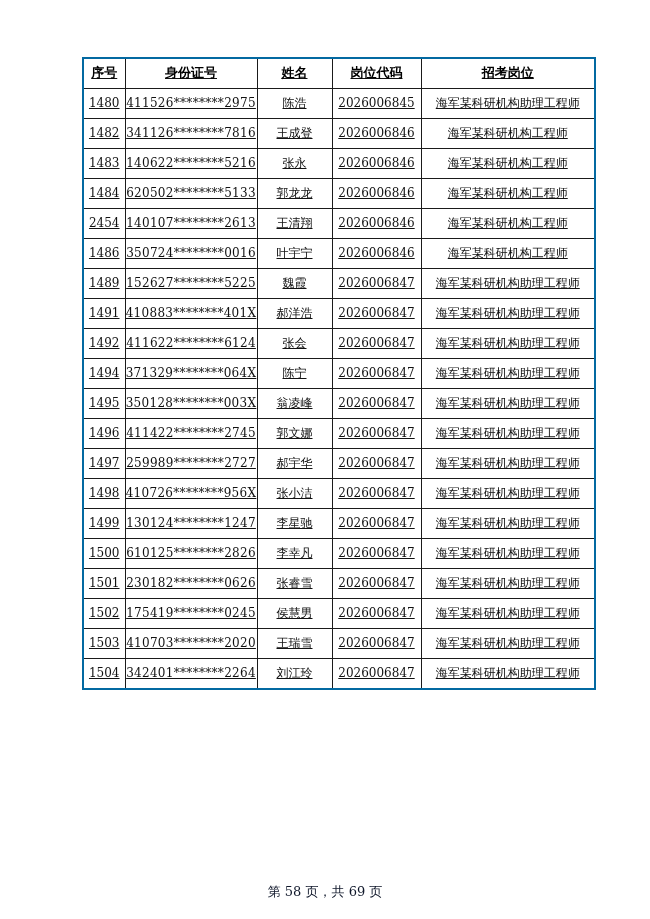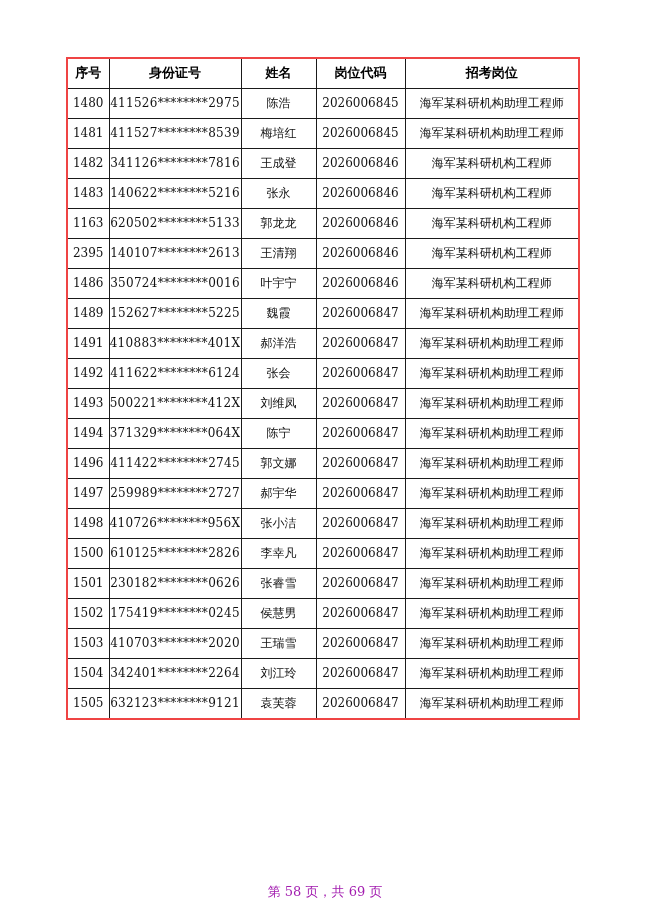--- a/index.html
+++ b/index.html
@@ -15,26 +15,27 @@
     overflow: hidden;
   }
   .page {
     position: relative;
     width: 650px;
     height: 919px;
     background: #ffffff;
   }
   table.roster {
     position: absolute;
-    left: 66px;
+    left: 82px;
     top: 57px;
     width: 512px;
     border-collapse: collapse;
     table-layout: fixed;
-    border: 2px solid #ef4444;
+    border: 2px solid #0369a1;
+    text-decoration: underline;
   }
   table.roster th,
   table.roster td {
     border: 1px solid #1a1a1a;
     padding: 0;
     height: 29px;
     text-align: center;
     vertical-align: middle;
     font-size: 12px;
     line-height: 1.1;
@@ -64,21 +65,21 @@
     font-size: 12px;
     letter-spacing: 0.3px;
   }
   .footer {
     position: absolute;
     top: 883px;
     left: 0;
     width: 650px;
     text-align: center;
     font-size: 13px;
-    color: #a21caf;
+    color: #0f172a;
     font-family: "DejaVu Serif", serif;
   }
 </style>
 </head>
 <body>
 
 <div class="page">
 
   <table class="roster">
     <colgroup>
@@ -99,54 +100,47 @@
     </thead>
     <tbody>
   <tr>
     <td class="c-seq">1480</td>
     <td class="c-id">411526********2975</td>
     <td class="c-name">陈浩</td>
     <td class="c-code">2026006845</td>
     <td class="c-pos">海军某科研机构助理工程师</td>
   </tr>
 
-  <tr>
-    <td class="c-seq">1481</td>
-    <td class="c-id">411527********8539</td>
-    <td class="c-name">梅培红</td>
-    <td class="c-code">2026006845</td>
-    <td class="c-pos">海军某科研机构助理工程师</td>
-  </tr>
 
   <tr>
     <td class="c-seq">1482</td>
     <td class="c-id">341126********7816</td>
     <td class="c-name">王成登</td>
     <td class="c-code">2026006846</td>
     <td class="c-pos">海军某科研机构工程师</td>
   </tr>
 
   <tr>
     <td class="c-seq">1483</td>
     <td class="c-id">140622********5216</td>
     <td class="c-name">张永</td>
     <td class="c-code">2026006846</td>
     <td class="c-pos">海军某科研机构工程师</td>
   </tr>
 
   <tr>
-    <td class="c-seq">1163</td>
+    <td class="c-seq">1484</td>
     <td class="c-id">620502********5133</td>
     <td class="c-name">郭龙龙</td>
     <td class="c-code">2026006846</td>
     <td class="c-pos">海军某科研机构工程师</td>
   </tr>
 
   <tr>
-    <td class="c-seq">2395</td>
+    <td class="c-seq">2454</td>
     <td class="c-id">140107********2613</td>
     <td class="c-name">王清翔</td>
     <td class="c-code">2026006846</td>
     <td class="c-pos">海军某科研机构工程师</td>
   </tr>
 
   <tr>
     <td class="c-seq">1486</td>
     <td class="c-id">350724********0016</td>
     <td class="c-name">叶宇宁</td>
@@ -174,36 +168,36 @@
   </tr>
 
   <tr>
     <td class="c-seq">1492</td>
     <td class="c-id">411622********6124</td>
     <td class="c-name">张会</td>
     <td class="c-code">2026006847</td>
     <td class="c-pos">海军某科研机构助理工程师</td>
   </tr>
 
-  <tr>
-    <td class="c-seq">1493</td>
-    <td class="c-id">500221********412X</td>
-    <td class="c-name">刘维凤</td>
-    <td class="c-code">2026006847</td>
-    <td class="c-pos">海军某科研机构助理工程师</td>
-  </tr>
 
   <tr>
     <td class="c-seq">1494</td>
     <td class="c-id">371329********064X</td>
     <td class="c-name">陈宁</td>
     <td class="c-code">2026006847</td>
     <td class="c-pos">海军某科研机构助理工程师</td>
   </tr>
 
+  <tr>
+    <td class="c-seq">1495</td>
+    <td class="c-id">350128********003X</td>
+    <td class="c-name">翁凌峰</td>
+    <td class="c-code">2026006847</td>
+    <td class="c-pos">海军某科研机构助理工程师</td>
+  </tr>
 
   <tr>
     <td class="c-seq">1496</td>
     <td class="c-id">411422********2745</td>
     <td class="c-name">郭文娜</td>
     <td class="c-code">2026006847</td>
     <td class="c-pos">海军某科研机构助理工程师</td>
   </tr>
 
   <tr>
@@ -215,20 +209,27 @@
   </tr>
 
   <tr>
     <td class="c-seq">1498</td>
     <td class="c-id">410726********956X</td>
     <td class="c-name">张小洁</td>
     <td class="c-code">2026006847</td>
     <td class="c-pos">海军某科研机构助理工程师</td>
   </tr>
 
+  <tr>
+    <td class="c-seq">1499</td>
+    <td class="c-id">130124********1247</td>
+    <td class="c-name">李星驰</td>
+    <td class="c-code">2026006847</td>
+    <td class="c-pos">海军某科研机构助理工程师</td>
+  </tr>
 
   <tr>
     <td class="c-seq">1500</td>
     <td class="c-id">610125********2826</td>
     <td class="c-name">李幸凡</td>
     <td class="c-code">2026006847</td>
     <td class="c-pos">海军某科研机构助理工程师</td>
   </tr>
 
   <tr>
@@ -256,25 +257,18 @@
   </tr>
 
   <tr>
     <td class="c-seq">1504</td>
     <td class="c-id">342401********2264</td>
     <td class="c-name">刘江玲</td>
     <td class="c-code">2026006847</td>
     <td class="c-pos">海军某科研机构助理工程师</td>
   </tr>
 
-  <tr>
-    <td class="c-seq">1505</td>
-    <td class="c-id">632123********9121</td>
-    <td class="c-name">袁芙蓉</td>
-    <td class="c-code">2026006847</td>
-    <td class="c-pos">海军某科研机构助理工程师</td>
-  </tr>
 </tbody>
   </table>
 
   <div class="footer">第 58 页，共 69 页</div>
 
 </div>
 
 </body></html>

